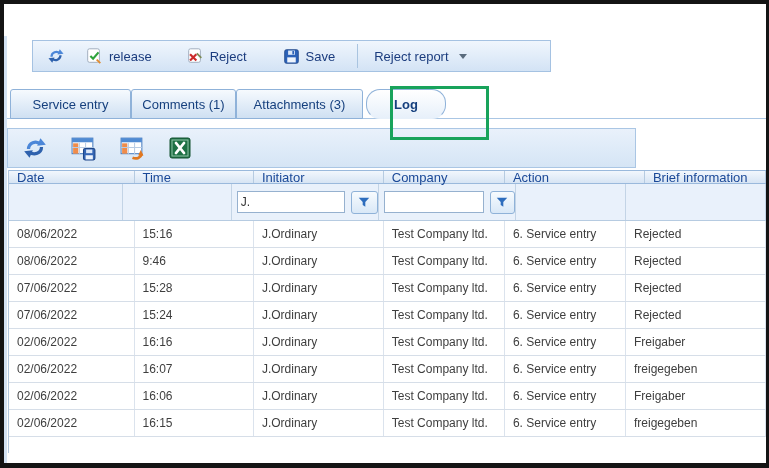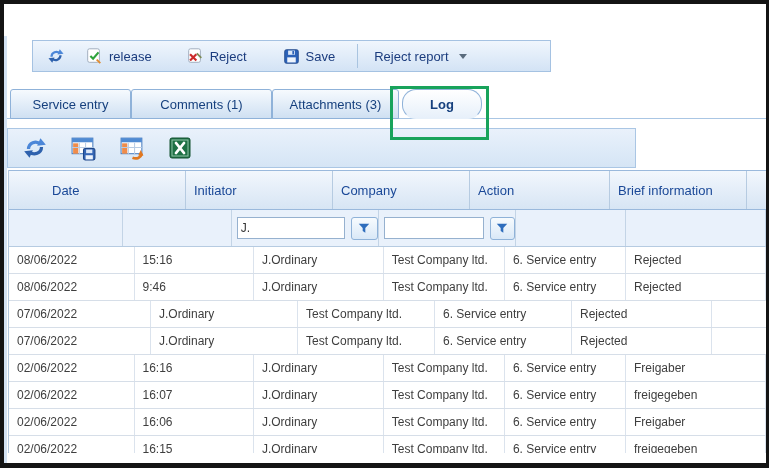--- a/index.html
+++ b/index.html
@@ -25,21 +25,21 @@
   .tab{box-sizing:border-box;height:30px;display:flex;align-items:center;justify-content:center;font-size:13px;color:#16407e;background:linear-gradient(#f6fafe,#cfe0f2);border:1px solid #8fb2d9;border-radius:3px 3px 0 0;cursor:pointer;}
   .tab.active{background:linear-gradient(#ffffff,#e7f0fa);font-weight:bold;border-bottom-color:#e7f0fa;border-radius:14px;}
   .green-box{position:absolute;left:386px;top:82px;width:93px;height:48px;border:3px solid #18a35b;z-index:6;pointer-events:none;}
 
   
   .subtoolbar{position:absolute;left:3px;top:124px;width:629px;height:40px;box-sizing:border-box;background:linear-gradient(#e9f1fb,#d5e5f5);border:1px solid #aac6e4;display:flex;align-items:center;padding-left:14px;gap:22px;}
   .ibtn{background:transparent;border:0;padding:0;display:flex;align-items:center;justify-content:center;cursor:pointer;}
 
   
   .grid{position:absolute;left:4px;top:166px;right:0;height:283px;overflow:hidden;border-left:1px solid #b3c8de;}
-  .hrow{display:flex;height:40px;background:linear-gradient(#f2f7fd,#d7e5f4);border-top:1px solid #9ab9dc;border-bottom:1px solid #9ab9dc;box-sizing:border-box;padding-left:35px;}
+  .hrow{display:flex;height:14px;background:linear-gradient(#f2f7fd,#d7e5f4);border-top:1px solid #9ab9dc;border-bottom:1px solid #9ab9dc;box-sizing:border-box;}
   .hcell{box-sizing:border-box;display:flex;align-items:center;padding-left:8px;font-size:13px;color:#1a4897;border-right:1px solid #b6cbe1;cursor:pointer;}
   .frow{display:flex;height:37px;background:#e9f1fb;border-bottom:1px solid #b6cbe1;box-sizing:border-box;}
   .fcell{box-sizing:border-box;display:flex;align-items:center;gap:6px;padding-left:5px;border-right:1px solid #c3d4e6;}
   .finput{height:20px;width:100px;border:1px solid #96b1cf;font-family:"Liberation Sans",sans-serif;font-size:12px;color:#333;padding:0 3px;background:#fff;}
   .fbtn{width:27px;height:23px;background:linear-gradient(#f7fbfe,#d9e8f7);border:1px solid #8fb2d8;border-radius:3px;display:flex;align-items:center;justify-content:center;padding:0;cursor:pointer;}
   .drow{display:flex;height:27px;background:#ffffff;border-bottom:1px solid #d6dee8;box-sizing:border-box;}
   .dcell{box-sizing:border-box;display:flex;align-items:center;padding-left:8px;font-size:12px;color:#3e3e3e;border-right:1px solid #dbe3ed;white-space:nowrap;overflow:hidden;}
   .c0{width:142px;}.c1{width:135px;}.c2{width:147px;}.c3{width:137px;}.c4{width:137px;}.c5{width:140px;flex:none;}
 </style>
 </head>
@@ -88,21 +88,21 @@
         <span>Reject report</span>
         <span class="caret"></span>
       </button>
     </div>
 
     <div class="tabline"></div>
     <div class="tabs">
       <div class="tab" style="width:121px;">
           <span>Service entry</span>
         </div>
-      <div class="tab" style="width:141px;">
+      <div class="tab" style="width:105px;">
           <span>Comments (1)</span>
         </div>
       <div class="tab" style="width:127px;">
           <span>Attachments (3)</span>
         </div>
       <div class="tab active" style="width:80px;margin-left:3px;">
           <span>Log</span>
         </div>
     </div>
     <div class="green-box"></div>
@@ -142,20 +142,21 @@
           <rect x="2" y="2" width="20" height="20" rx="2" fill="#1e7145" stroke="#145231"></rect>
           <rect x="4" y="4" width="16" height="16" fill="none" stroke="#8fc3a7" stroke-width="1"></rect>
           <path d="M8 7 l8 10 M16 7 l-8 10" stroke="#ffffff" stroke-width="2.8" stroke-linecap="round"></path>
         </svg>
       </button>
     </div>
 
     <div class="grid">
       <div class="hrow">
         <div class="hcell c0">Date</div>
+        <div class="hcell c1">Time</div>
         <div class="hcell c2">Initiator</div>
         <div class="hcell c3">Company</div>
         <div class="hcell c5">Action</div>
         <div class="hcell c4">Brief information</div>
       </div>
       <div class="frow">
         <div class="fcell c0"></div>
         <div class="fcell c1"></div>
         <div class="fcell c2">
           <input class="finput" value="J." style="">
@@ -190,28 +191,30 @@
     <div class="dcell c0">08/06/2022</div>
     <div class="dcell c1">9:46</div>
     <div class="dcell c2">J.Ordinary</div>
     <div class="dcell c3">Test Company ltd.</div>
     <div class="dcell c4">6. Service entry</div>
     <div class="dcell c5">Rejected</div>
   </div>
 
   <div class="drow">
     <div class="dcell c0">07/06/2022</div>
+    <div class="dcell c1">15:28</div>
     <div class="dcell c2">J.Ordinary</div>
     <div class="dcell c3">Test Company ltd.</div>
     <div class="dcell c4">6. Service entry</div>
     <div class="dcell c5">Rejected</div>
   </div>
 
   <div class="drow">
     <div class="dcell c0">07/06/2022</div>
+    <div class="dcell c1">15:24</div>
     <div class="dcell c2">J.Ordinary</div>
     <div class="dcell c3">Test Company ltd.</div>
     <div class="dcell c4">6. Service entry</div>
     <div class="dcell c5">Rejected</div>
   </div>
 
   <div class="drow">
     <div class="dcell c0">02/06/2022</div>
     <div class="dcell c1">16:16</div>
     <div class="dcell c2">J.Ordinary</div>

